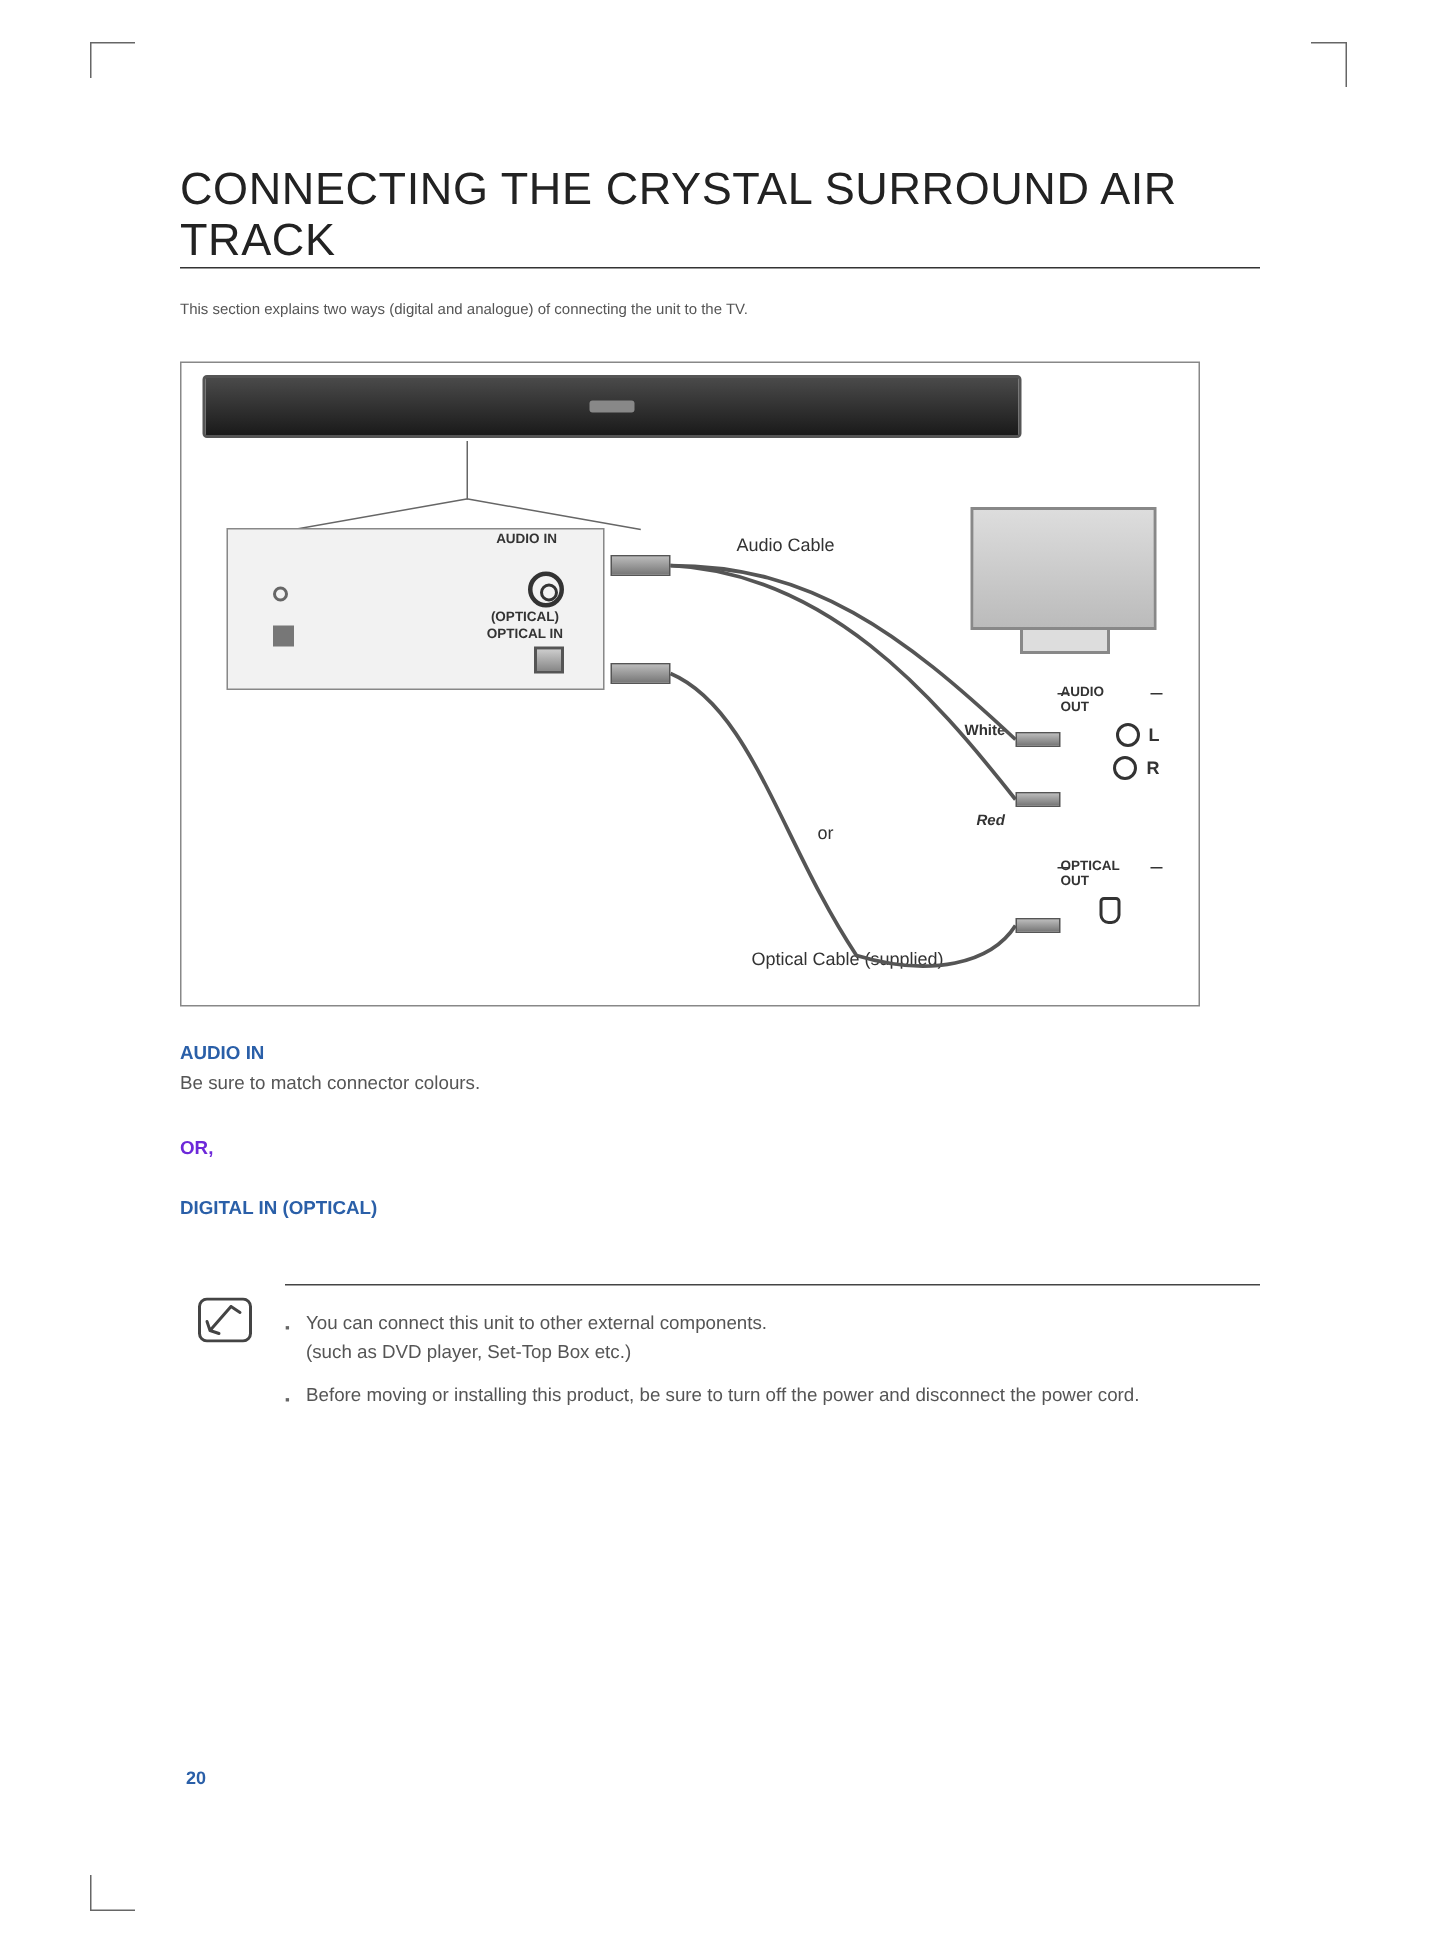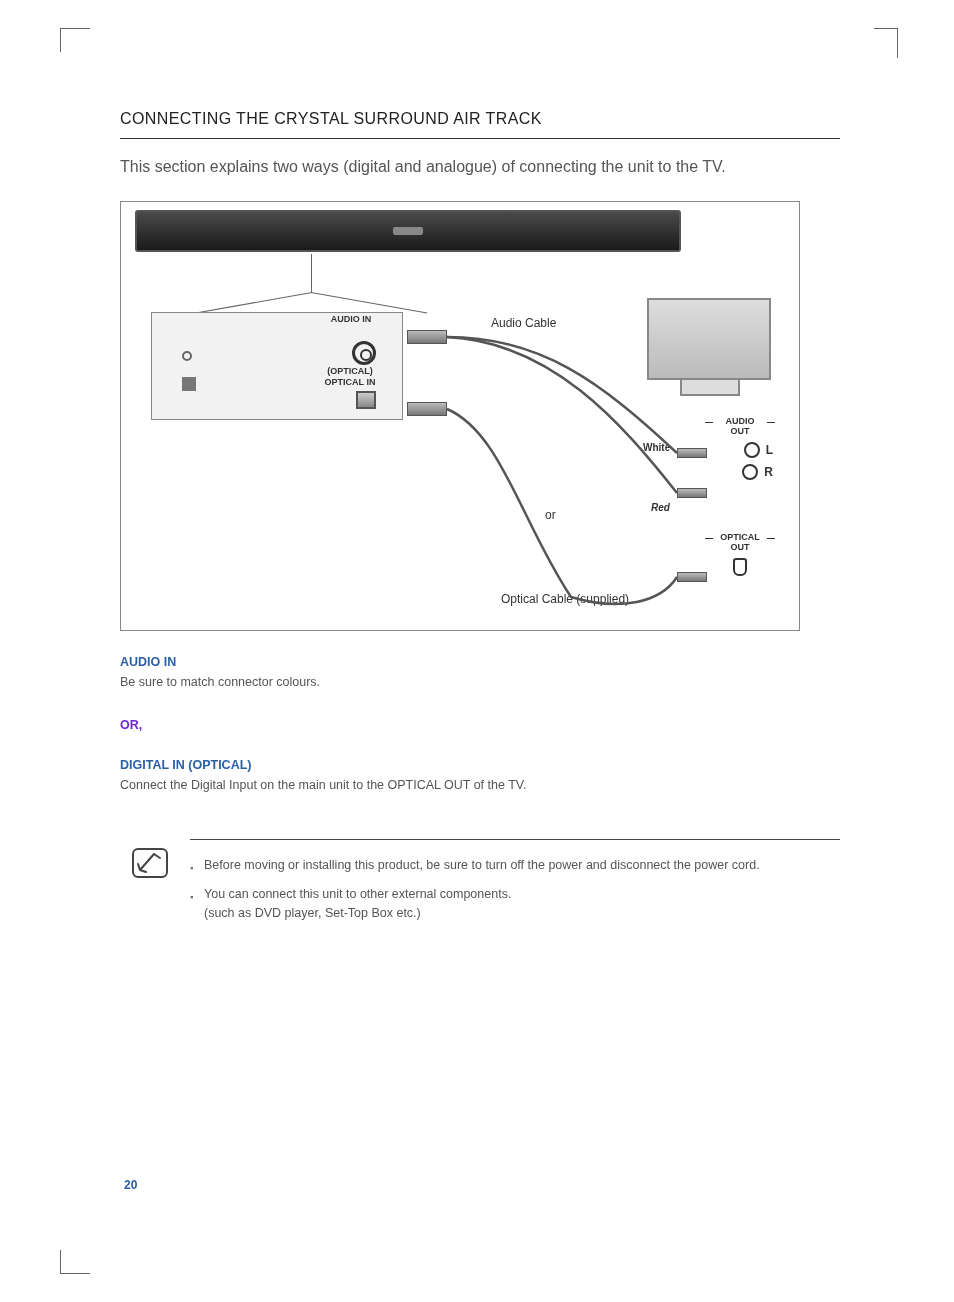--- a/index.html
+++ b/index.html
@@ -16,30 +16,30 @@
     .crop-bl { position: absolute; bottom: 28px; left: 60px; width: 30px; height: 24px; border-bottom: 1px solid #666; border-left: 1px solid #666; }
     .crop-br { position: absolute; bottom: 28px; right: 56px; width: 24px; height: 30px; }
 
     .page {
       position: absolute;
       top: 110px;
       left: 120px;
       width: 720px;
     }
     .h1 {
-      font-size: 16px;
+      font-size: 30px;
       font-weight: 500;
       letter-spacing: 0.4px;
-      padding-bottom: 10px;
+      padding-bottom: 0;
       border-bottom: 1.5px solid #333;
       margin-bottom: 18px;
       color: #222;
     }
     .intro {
-      font-size: 16px;
+      font-size: 10px;
       line-height: 20px;
       color: #555;
     }
 
     .diagram {
       position: relative;
       margin-top: 24px;
       width: 680px;
       height: 430px;
       border: 1px solid #888;
@@ -81,21 +81,21 @@
 
     .lbl { position:absolute; font-size:9px; font-weight:700; text-align:center; }
 
     
     .tv { position:absolute; top:96px; right:26px; width:126px; height:110px; }
     .tv-screen { width:124px; height:82px; border:2px solid #888; background:linear-gradient(#ddd,#bbb); }
     .tv-base { width:60px; height:16px; margin:0 auto; border:2px solid #888; border-top:none; background:#ddd; }
 
     
     .jack-panel { position:absolute; top:218px; right:26px; width:66px; }
-    .jack-title { font-size:9px; font-weight:700; text-align:center; position:relative; margin-bottom:6px;}
+    .jack-title { font-size:9px; font-weight:700; position:relative; margin-bottom:6px;}
     .jack-title:before,.jack-title:after{content:"";position:absolute;top:6px;width:8px;height:1px;background:#333;}
     .jack-title:before{left:-2px;} .jack-title:after{right:-2px;}
     .jack-row { display:flex; align-items:center; justify-content:flex-end; gap:6px; margin:6px 0;}
     .jack-o { width:16px;height:16px;border:2px solid #333;border-radius:50%; }
     .jack-l { font-size:12px;font-weight:700; }
     .opt-port{ width:14px;height:18px; border:2px solid #333; border-radius:3px 3px 6px 6px; margin:4px auto 0;}
 
     
     .plug { position:absolute; width:40px; height:14px; background:linear-gradient(#bbb,#777); border:1px solid #555;}
     .plug.small { width:30px; height:10px; }
@@ -194,28 +194,27 @@
       <path d="M 326 207 C 380 230, 400 320, 450 395 C 500 410, 540 400, 556 375" stroke="#555" stroke-width="2.5" fill="none"></path>
     </svg>
   </div>
 
   <div class="sec-h">AUDIO IN</div>
   <p class="body">Be sure to match connector colours.</p>
 
   <div class="sec-h black" style="margin-top:26px;">OR,</div>
 
   <div class="sec-h" style="margin-top:26px;">DIGITAL IN (OPTICAL)</div>
-  <p class="body">Connect the Digital Input on the main unit to the OPTICAL OUT of the TV.</p>
 
   <div class="note-block">
     <svg class="note-icon" viewBox="0 0 36 30">
       <rect x="1" y="1" width="34" height="28" rx="5" fill="none" stroke="#444" stroke-width="2"></rect>
       <path d="M 8 22 L 22 6 M 8 22 L 6 16 M 8 22 L 14 24 M 22 6 L 28 10" stroke="#444" stroke-width="2" fill="none" stroke-linecap="round"></path>
     </svg>
     <ul class="note-list">
-      <li>Before moving or installing this product, be sure to turn off the power and disconnect the power cord.</li>
       <li style="white-space:pre-line;">You can connect this unit to other external components.
 (such as DVD player, Set-Top Box etc.)</li>
+      <li>Before moving or installing this product, be sure to turn off the power and disconnect the power cord.</li>
     </ul>
   </div>
 </div>
 
 <div class="page-num">20</div>
 
 </body></html>

